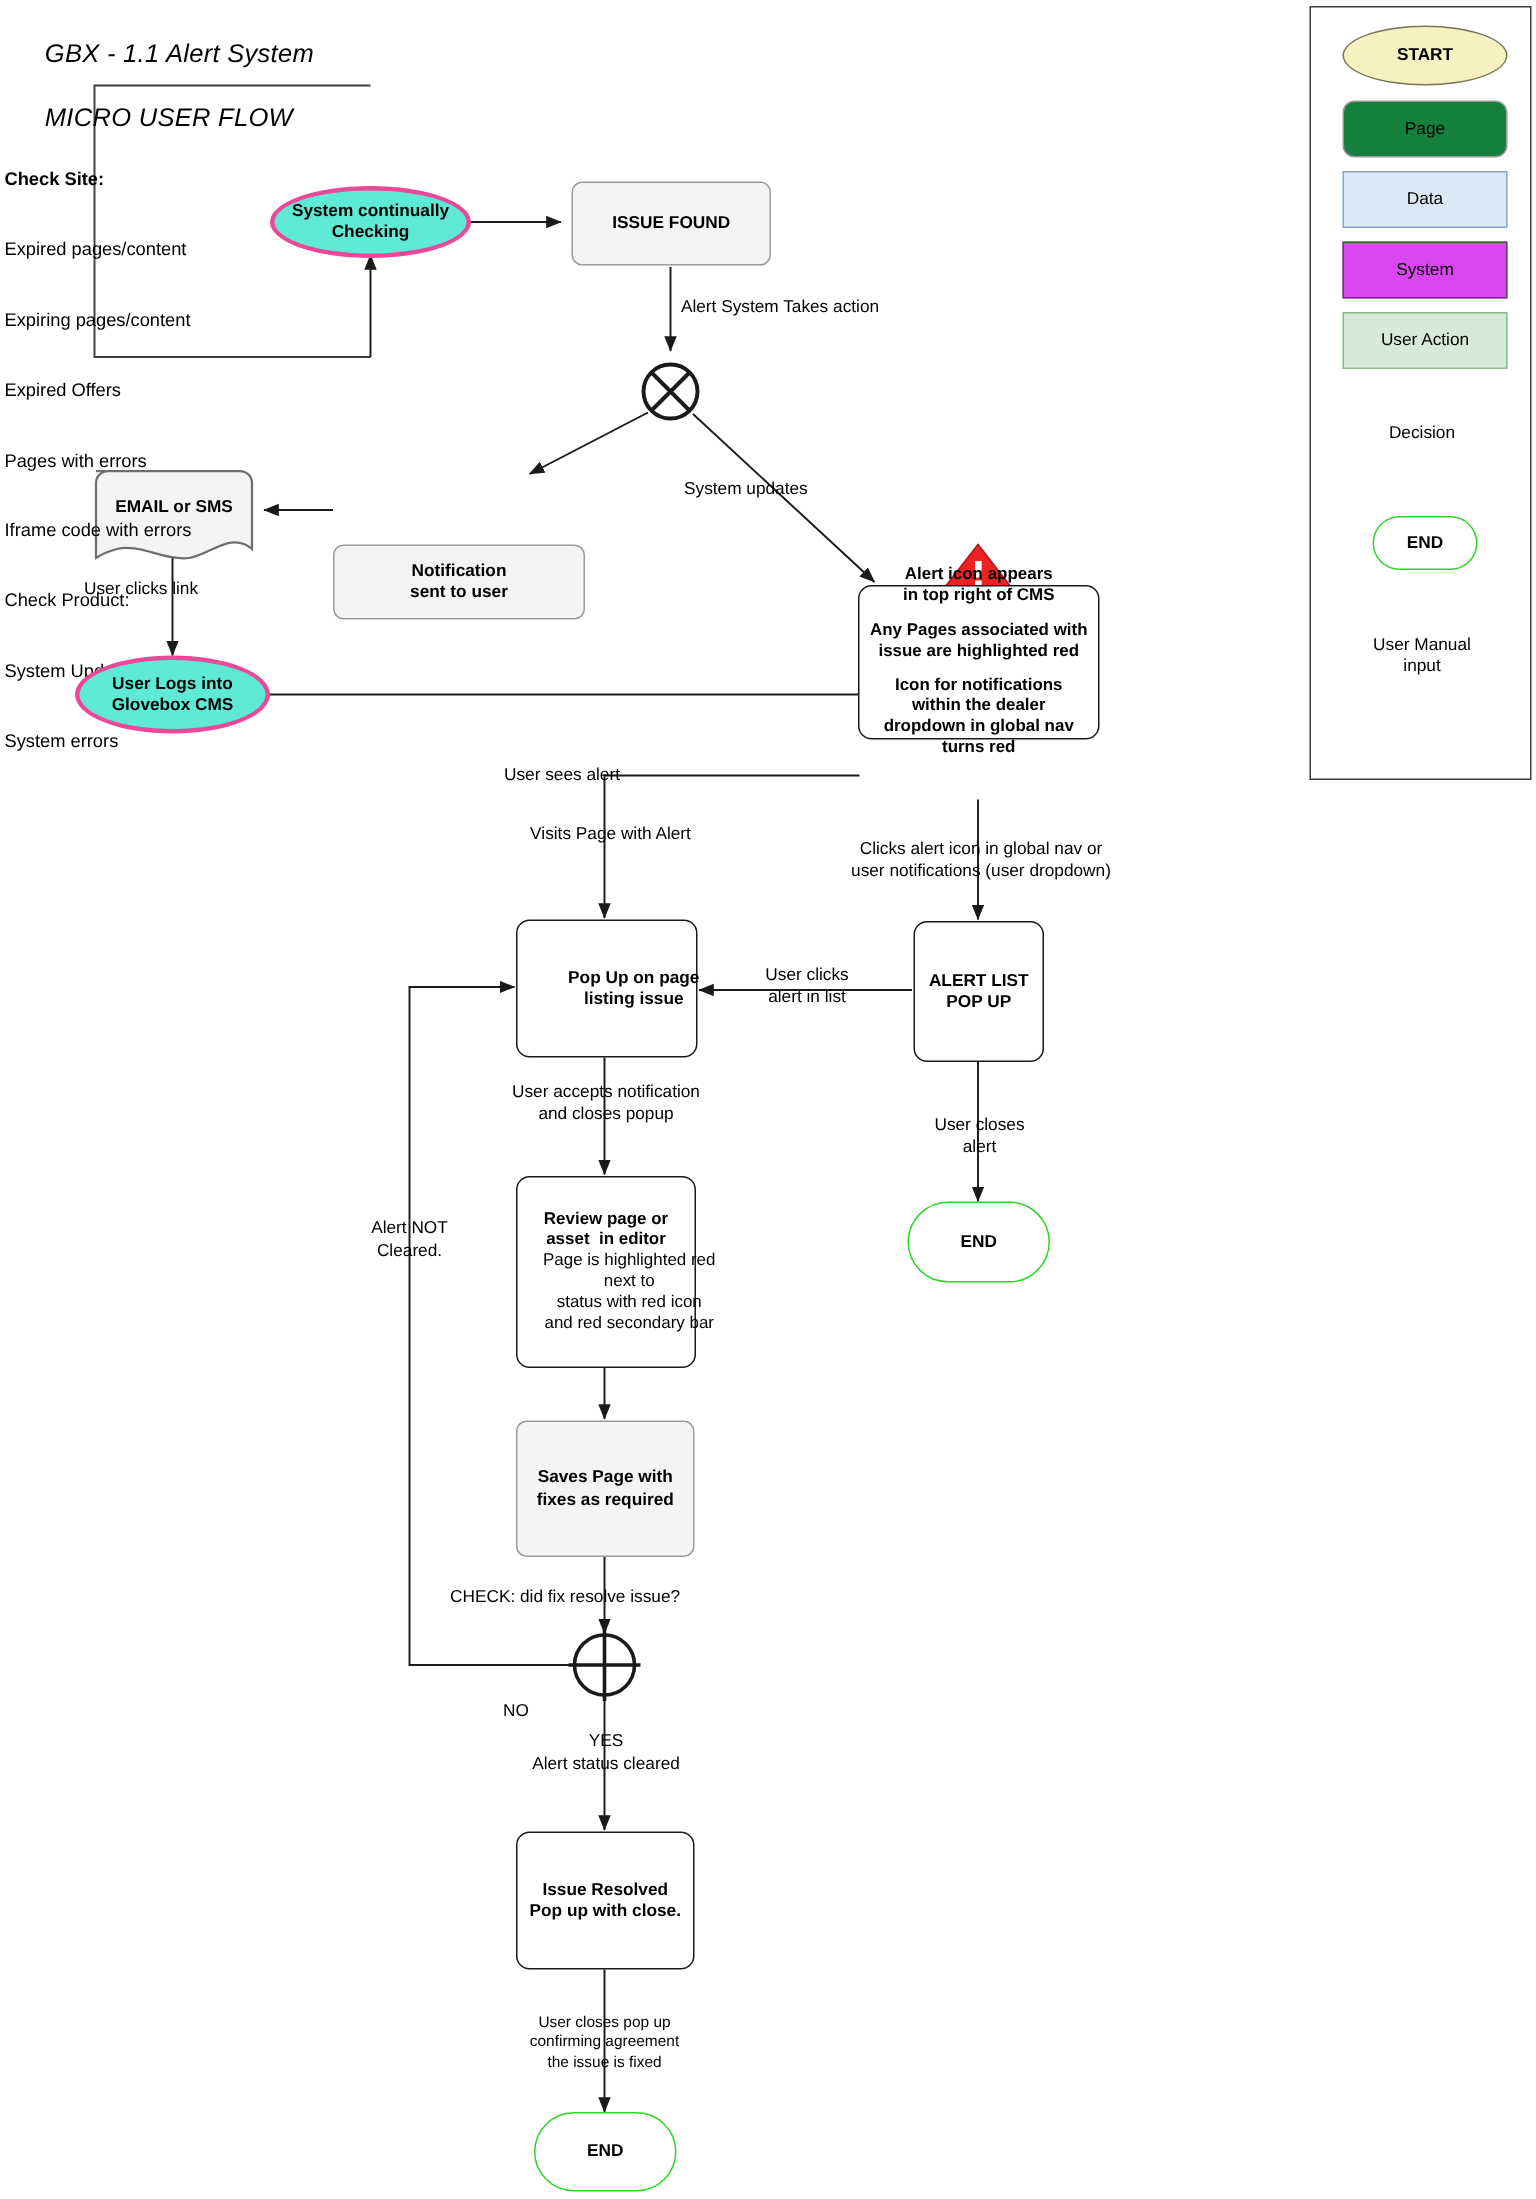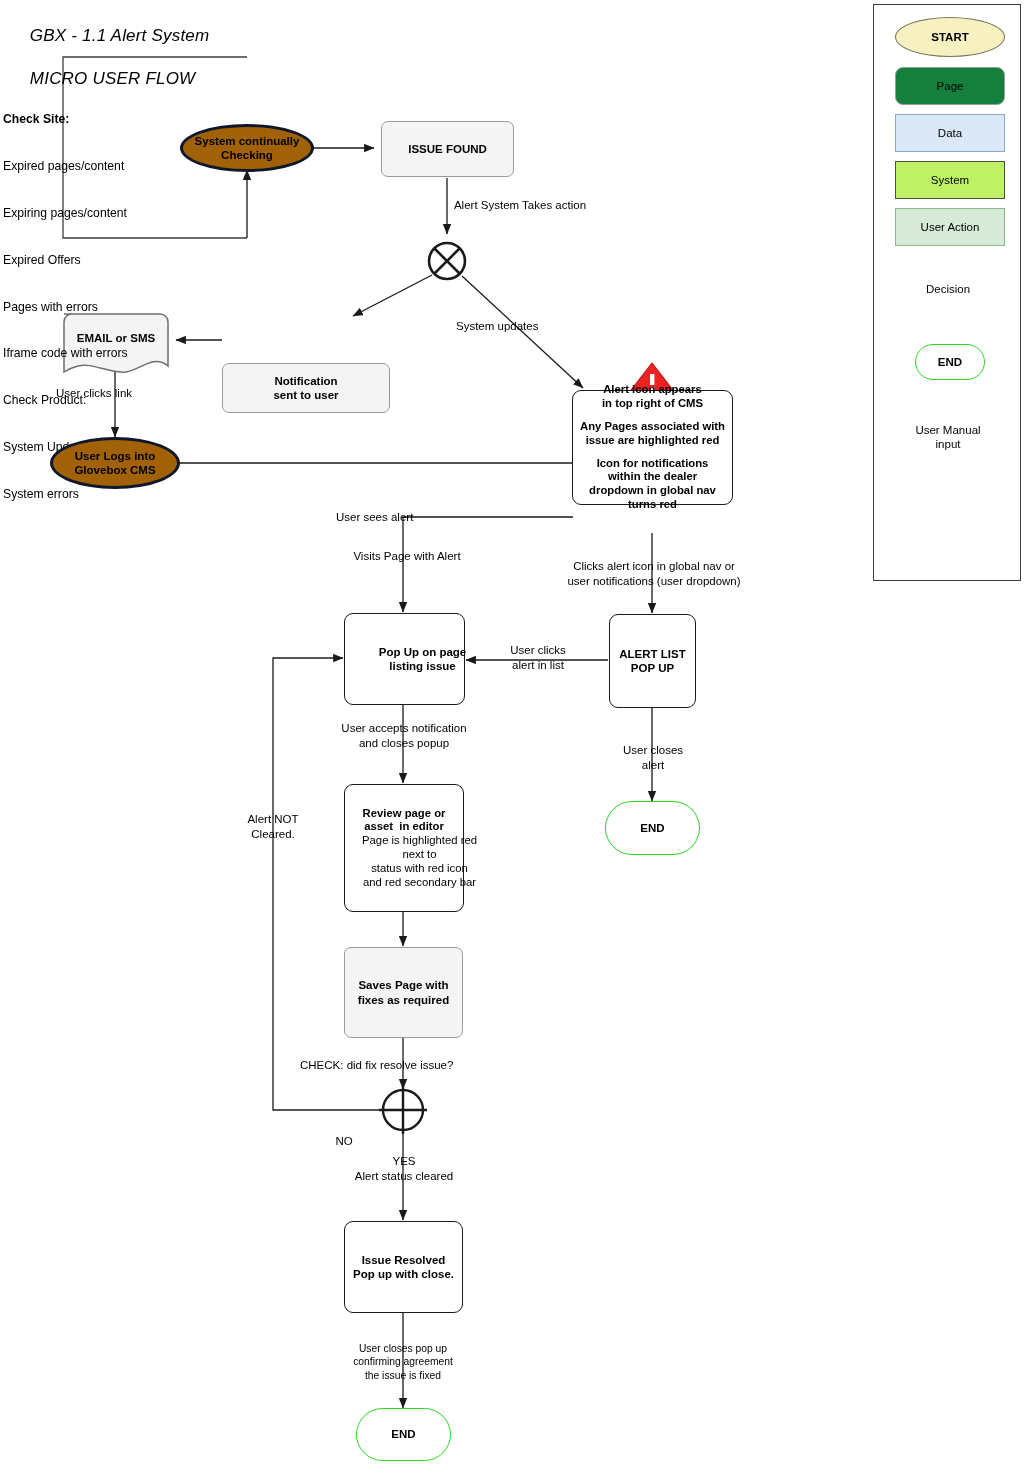--- a/index.html
+++ b/index.html
@@ -41,23 +41,23 @@
   .checklist {
     position: absolute;
     font-size: 12.2px;
     line-height: 1.28;
     white-space: pre;
   }
   .checklist .hd { font-weight: bold; }
 
   
   .ellipse-start {
-    border: 3px solid #0f172a;
+    border: 3px solid #ec4899;
     border-radius: 50%;
-    background: #a16207;
+    background: #5eead4;
     font-weight: bold;
     font-size: 11.5px;
   }
   .box-system {
     border: 1px solid #9a9a9a;
     border-radius: 7px;
     background: #f4f4f4;
     font-weight: bold;
     font-size: 11.5px;
   }
@@ -115,21 +115,21 @@
     text-align: center;
     white-space: pre;
     background: transparent;
   }
   .elabel.small { font-size: 10.3px; }
 
   
   #legend {
     position: absolute;
     left: 873px; top: 4px;
-    width: 148px; height: 577px;
+    width: 148px; height: 516px;
     border: 1px solid #3d3d3d;
     background: #ffffff;
     box-sizing: border-box;
   }
   .lg {
     position: absolute;
     box-sizing: border-box;
     display: flex;
     align-items: center;
     justify-content: center;
@@ -146,21 +146,21 @@
     border: 1.2px solid #9a9a9a;
     border-radius: 8px;
     background: #15803d;
   }
   .lg-data {
     border: 1.2px solid #8aa7c7;
     background: #dae8f7;
   }
   .lg-system {
     border: 1.6px solid #4d4d4d;
-    background: #bef264;
+    background: #d946ef;
   }
   .lg-useraction {
     border: 1.2px solid #8cba8c;
     background: #d7ead7;
   }
   .lg-end {
     border: 1.5px solid #2bd723;
     border-radius: 26px;
     background: #ffffff;
     font-weight: bold;
@@ -284,21 +284,21 @@
 <div class="node box-system" style="left:222px; top:315px; width:168px; height:50px; white-space:pre;margin-top:48px;">Notification
 sent to user</div>
 
 <div class="doc-shape" style="left:64px; top:332px; width:104px;">
   <div class="doc-label">EMAIL or SMS</div>
 </div>
 
 <div class="node ellipse-start" style="left:50px; top:437px; width:130px; height:52px; white-space:pre;">User Logs into
 Glovebox CMS</div>
 
-<div class="node box-alert" style="left:572px; top:390px; width:161px; height:115px;">
+<div class="node box-alert" style="left:572px; top:390px; width:161px; height:103px;">
   <p style="white-space:pre;">Alert icon appears
 in top right of CMS</p>
   <p style="white-space:pre;">Any Pages associated with
 issue are highlighted red</p>
   <p style="white-space:pre;">Icon for notifications
 within the dealer
 dropdown in global nav
 turns red</p>
 </div>
 

